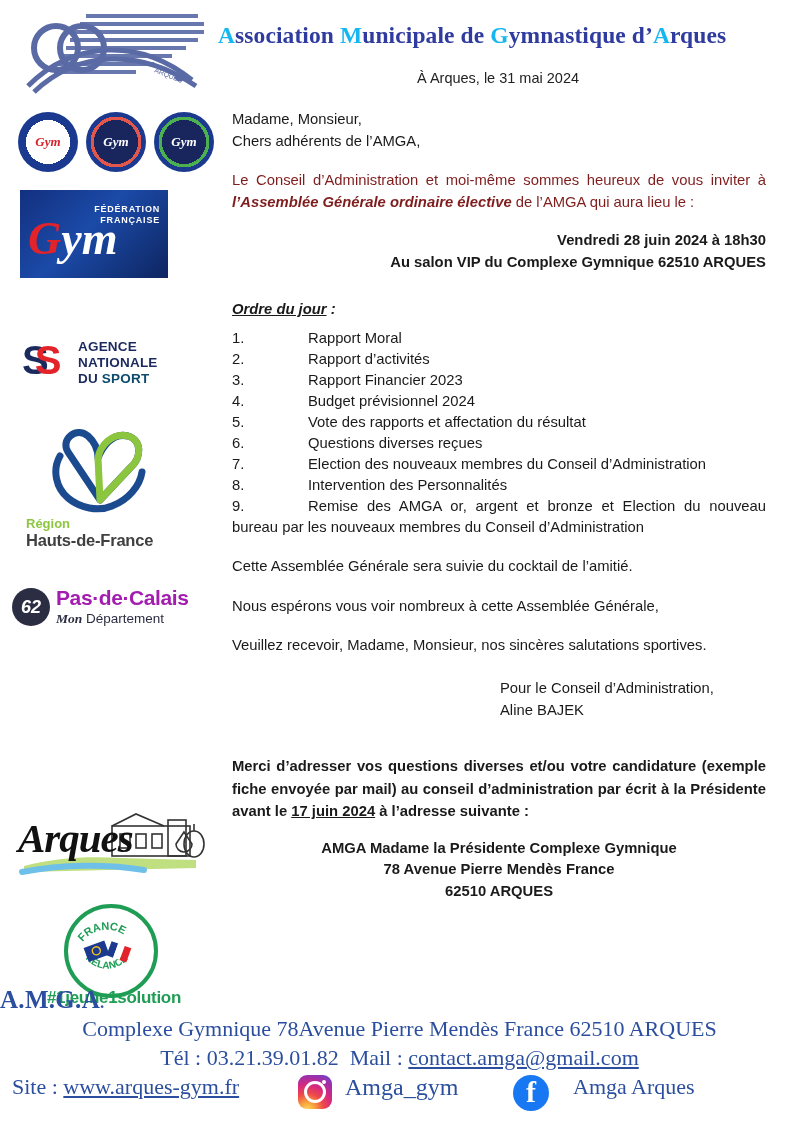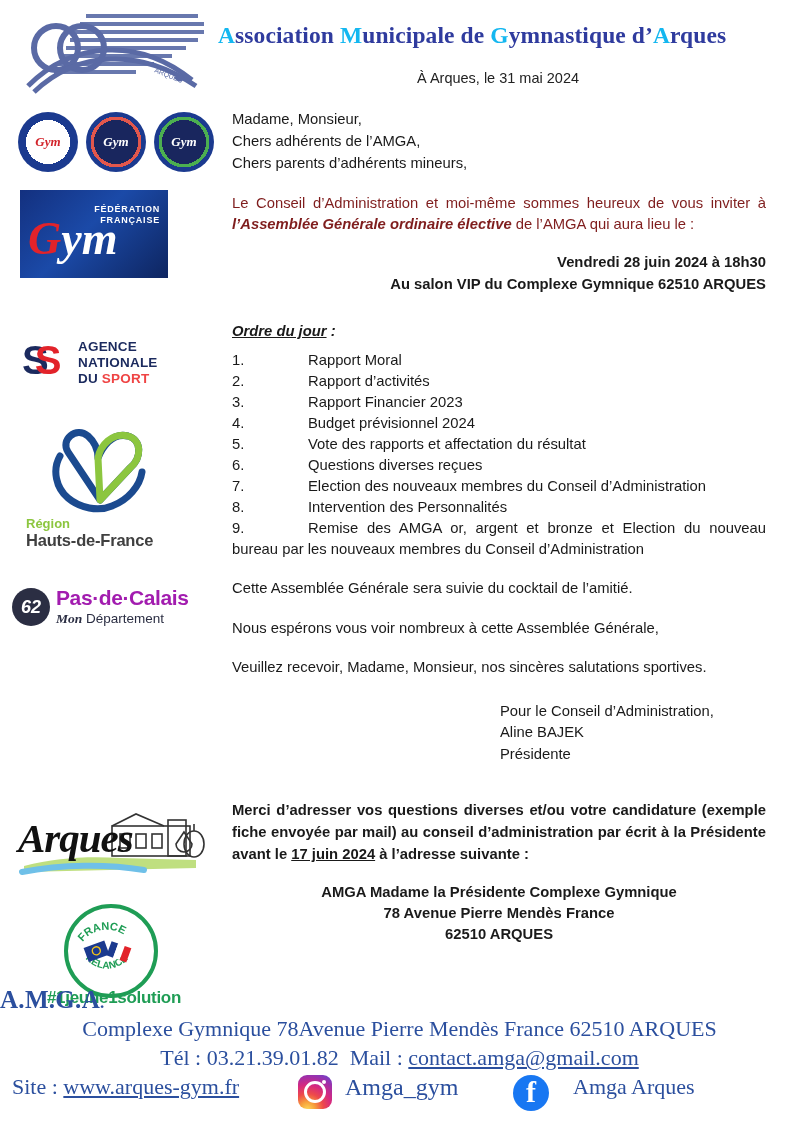--- a/index.html
+++ b/index.html
@@ -118,21 +118,21 @@
     font-family: "Liberation Sans", sans-serif;
     font-weight: 700; font-size: 40px; color: #1b2a5e;
     line-height: 1;
   }
   .ans-mark .s2 { color: #e2232a; margin-left: -14px; }
   .ans-txt {
     position: absolute; left: 56px; top: 3px;
     font-size: 13.5px; font-weight: 700; line-height: 1.18;
     color: #1b2a5e; letter-spacing: 0.2px;
   }
-  .ans-txt .sport { color: #ef4444; }
+  .ans-txt .sport { color: #0c4a6e; }
 
   
   .hdf { left: 24px; top: 308px; width: 170px; height: 142px; }
   .hdf-mark { position: absolute; left: 18px; top: 0; width: 124px; height: 110px; }
   .hdf-region {
     position: absolute; left: 2px; top: 104px;
     font-size: 13px; font-weight: 700; color: #8cc63f;
   }
   .hdf-name {
     position: absolute; left: 2px; top: 119px;
@@ -489,21 +489,20 @@
     </div>
     <div class="relance-slogan">#1jeune1solution</div>
   </div>
 </div>
 
 <div class="body-col">
 
   <div class="salutation">
     <div>Madame, Monsieur,</div>
     <div>Chers adhérents de l’AMGA,</div>
-    <div>Chers parents d’adhérents mineurs,</div>
   </div>
 
   <p class="invite"><span>Le Conseil d’Administration et moi-même sommes heureux de vous inviter à </span><span class="em">l’Assemblée Générale ordinaire élective</span><span> de l’AMGA qui aura lieu le :</span></p>
 
   <div class="meeting">
     <div>Vendredi 28 juin 2024 à 18h30</div>
     <div>Au salon VIP du Complexe Gymnique 62510 ARQUES</div>
   </div>
 
   <div class="agenda-title"><span class="u">Ordre du jour</span><span> :</span></div>
@@ -544,21 +543,20 @@
     <div class="agenda-row wrap"><span class="agenda-num">9.</span><span>Remise des AMGA or, argent et bronze et Election du nouveau bureau par les nouveaux membres du Conseil d’Administration</span></div>
   </div>
 
   <p class="para">Cette Assemblée Générale sera suivie du cocktail de l’amitié.</p>
   <p class="para">Nous espérons vous voir nombreux à cette Assemblée Générale,</p>
   <p class="para">Veuillez recevoir, Madame, Monsieur, nos sincères salutations sportives.</p>
 
   <div class="signature">
     <div>Pour le Conseil d’Administration,</div>
     <div>Aline BAJEK</div>
-    <div>Présidente</div>
   </div>
 
   <p class="request"><span>Merci d’adresser vos questions diverses et/ou votre candidature (exemple fiche envoyée par mail) au conseil d’administration par écrit à la Présidente avant le </span><span class="u">17 juin 2024</span><span> à l’adresse suivante :</span></p>
 
   <div class="address">
     <div>AMGA Madame la Présidente Complexe Gymnique</div>
     <div>78 Avenue Pierre Mendès France</div>
     <div>62510 ARQUES</div>
   </div>
 </div>

